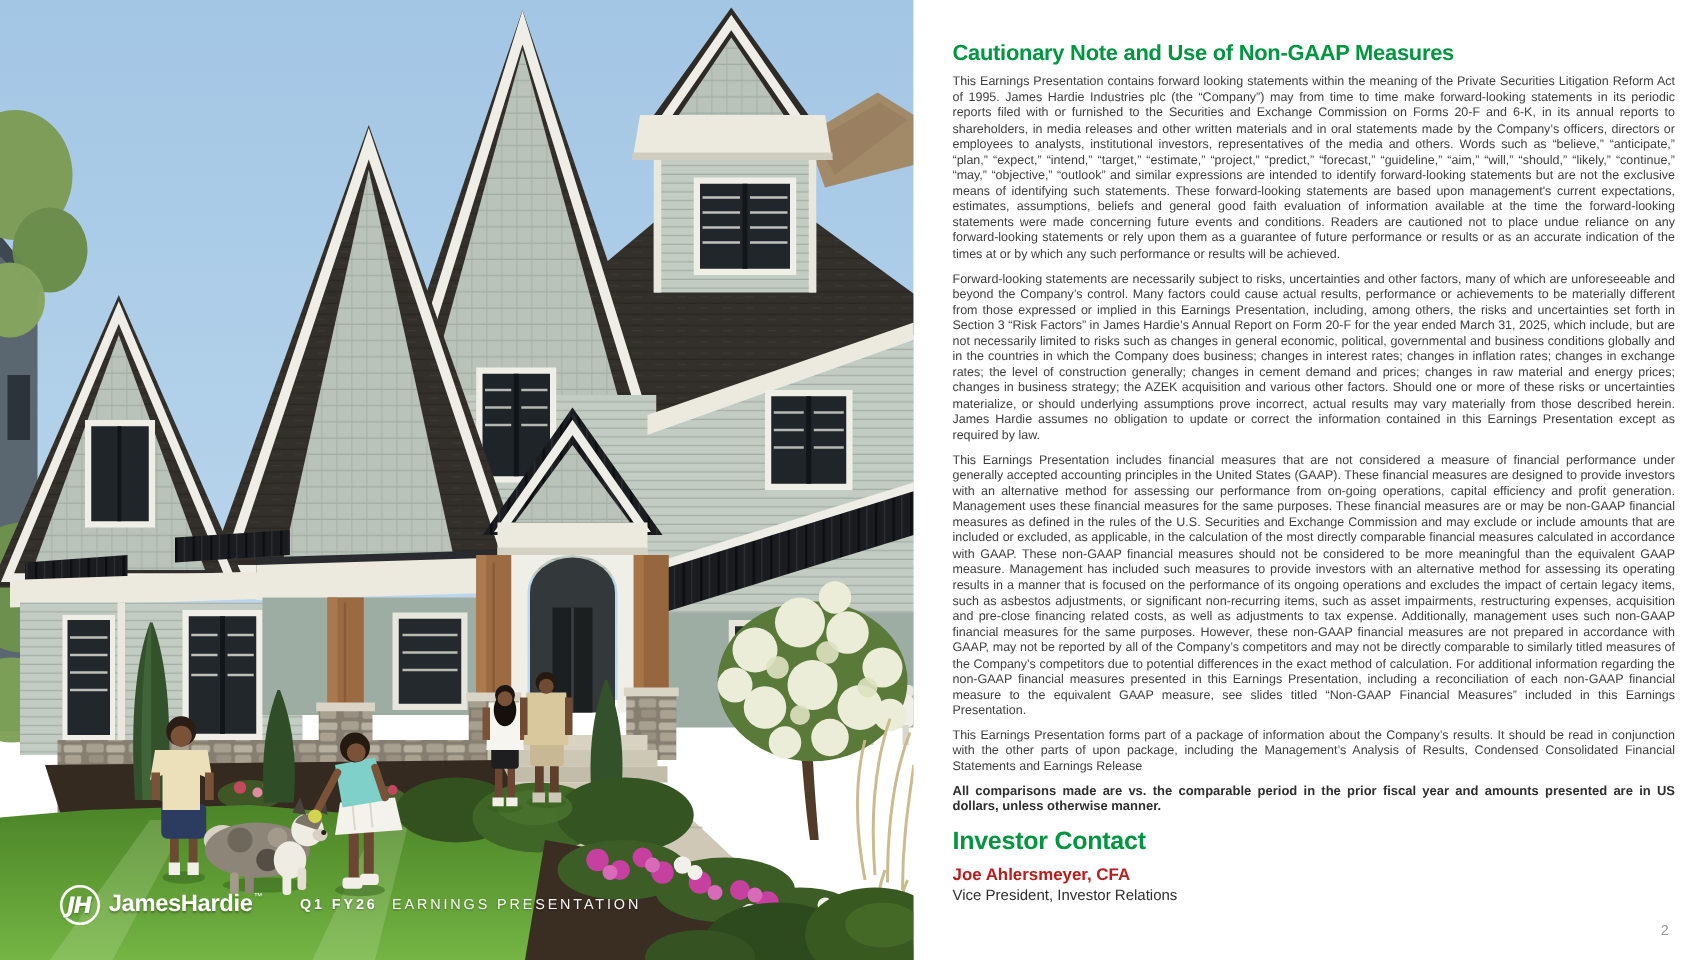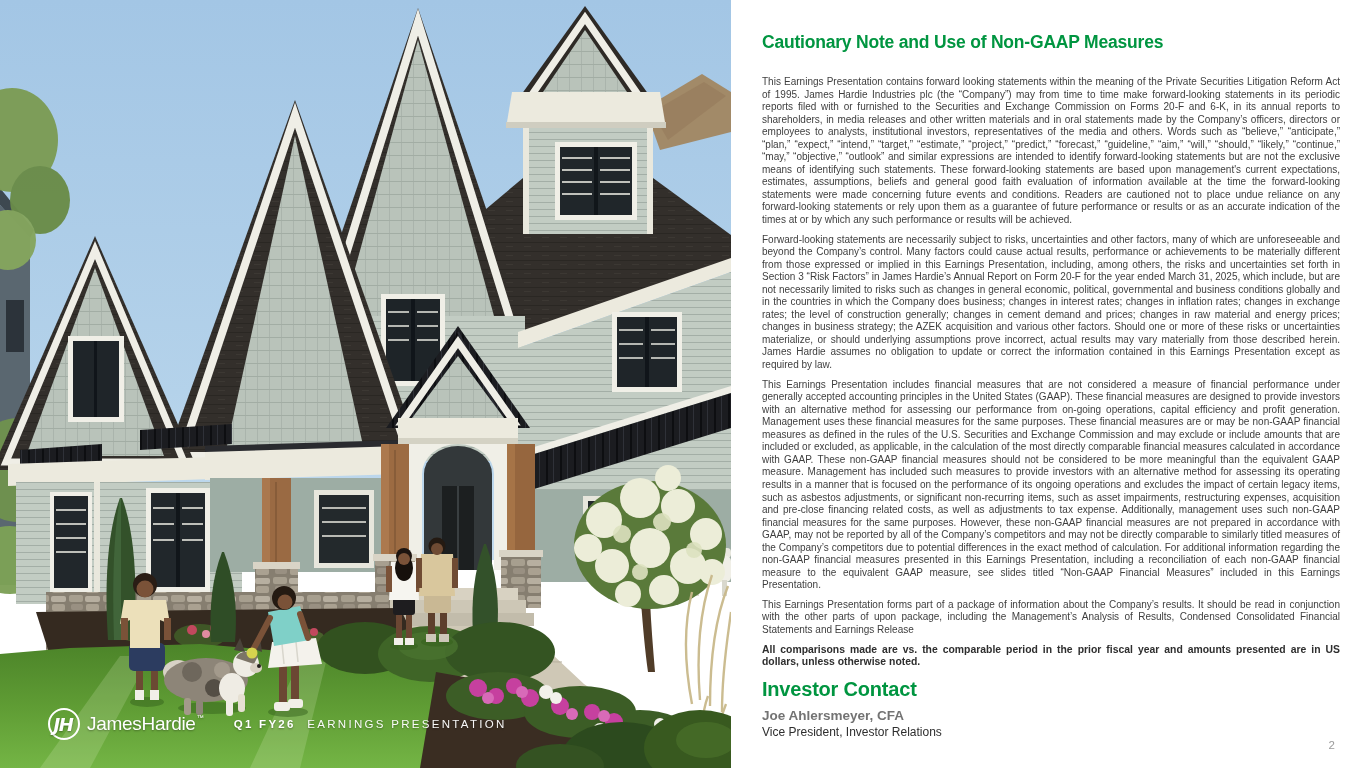--- a/index.html
+++ b/index.html
@@ -7,35 +7,35 @@
          font-family:"Liberation Sans",sans-serif;}
   
   .photo-panel{position:absolute;left:0;top:0;width:731px;height:768px;overflow:hidden;}
   .photo-panel svg{display:block;}
   .logo-bar{position:absolute;left:48px;top:708px;display:flex;align-items:center;color:#fff;
             text-shadow:0 1px 2px rgba(0,0,0,.35);white-space:nowrap;}
   .logo-mark{width:32px;height:32px;border:2.6px solid #fff;border-radius:50%;
              display:flex;align-items:center;justify-content:center;box-sizing:border-box;}
   .logo-mark span{font-family:"DejaVu Sans",sans-serif;font-style:italic;font-weight:bold;
                   font-size:18px;letter-spacing:-1.5px;transform:translateX(-1px);}
-  .logo-word{font-size:19px;font-weight:normal;letter-spacing:-.3px;margin-left:7px;}
+  .logo-word{font-size:19px;font-weight:bold;letter-spacing:-.3px;margin-left:7px;}
   .logo-tm{font-size:7px;vertical-align:top;position:relative;top:-7px;margin-left:1px;}
   .footer-label{margin-left:30px;font-size:11.5px;letter-spacing:2.3px;}
   .footer-label b{font-weight:bold;}
   .footer-label .ft-rest{font-weight:normal;opacity:.96;margin-left:6px;}
   
   .content-panel{position:absolute;left:731px;top:0;width:634px;height:768px;background:#fff;
                  box-sizing:border-box;padding:33px 25px 0 31px;}
-  .content-panel h1{margin:0 0 24px 0;font-size:17.5px;line-height:19px;letter-spacing:-.2px;}
+  .content-panel h1{margin:0 0 8px 0;font-size:17.5px;line-height:19px;letter-spacing:-.2px;}
   .content-panel h2{margin:9px 0 8px 0;font-size:20px;line-height:22px;letter-spacing:-.2px;}
   .body-par{margin:0 0 7px 0;font-size:10px;line-height:12.55px;color:#3e3e3e;
             text-align:justify;}
   .note-par{margin:0 0 0 0;font-size:10.4px;line-height:12.8px;color:#2e2e2e;font-weight:bold;
             text-align:justify;}
-  .contact-name{font-size:13.5px;font-weight:bold;color:#737373;line-height:16px;}
+  .contact-name{font-size:13.5px;font-weight:bold;color:#b91c1c;line-height:16px;}
   .contact-title{font-size:12px;color:#2e2e2e;line-height:14px;margin-top:1px;}
   .contact-email{font-size:10.8px;color:#3e3e3e;line-height:13px;margin-top:2px;}
   .page-number{position:absolute;right:30px;bottom:17px;font-size:11.5px;color:#9b9b9b;}
 </style>
 </head>
 <body>
 
 <div class="slide">
 
   <div class="photo-panel">
@@ -513,21 +513,21 @@
     </div>
   </div>
 
   <div class="content-panel">
     <h1 style="color:#009540;">Cautionary Note and Use of Non-GAAP Measures</h1>
 
     <p class="body-par">This Earnings Presentation contains forward looking statements within the meaning of the Private Securities Litigation Reform Act of 1995. James Hardie Industries plc (the “Company”) may from time to time make forward-looking statements in its periodic reports filed with or furnished to the Securities and Exchange Commission on Forms 20-F and 6-K, in its annual reports to shareholders, in media releases and other written materials and in oral statements made by the Company’s officers, directors or employees to analysts, institutional investors, representatives of the media and others.  Words such as “believe,” “anticipate,” “plan,” “expect,” “intend,” “target,” “estimate,” “project,” “predict,” “forecast,” “guideline,” “aim,” “will,” “should,” “likely,” “continue,” “may,” “objective,” “outlook” and similar expressions are intended to identify forward-looking statements but are not the exclusive means of identifying such statements. These forward-looking statements are based upon management's current expectations, estimates, assumptions, beliefs and general good faith evaluation of information available at the time the forward-looking statements were made concerning future events and conditions. Readers are cautioned not to place undue reliance on any forward-looking statements or rely upon them as a guarantee of future performance or results or as an accurate indication of the times at or by which any such performance or results will be achieved.</p>
     <p class="body-par">Forward-looking statements are necessarily subject to risks, uncertainties and other factors, many of which are unforeseeable and beyond the Company’s control. Many factors could cause actual results, performance or achievements to be materially different from those expressed or implied in this Earnings Presentation, including, among others, the risks and uncertainties set forth in Section 3 “Risk Factors” in James Hardie’s Annual Report on Form 20-F for the year ended March 31, 2025, which include, but are not necessarily limited to risks such as changes in general economic, political, governmental and business conditions globally and in the countries in which the Company does business; changes in interest rates; changes in inflation rates; changes in exchange rates; the level of construction generally; changes in cement demand and prices; changes in raw material and energy prices; changes in business strategy; the AZEK acquisition and various other factors. Should one or more of these risks or uncertainties materialize, or should underlying assumptions prove incorrect, actual results may vary materially from those described herein. James Hardie assumes no obligation to update or correct the information contained in this Earnings Presentation except as required by law.</p>
     <p class="body-par">This Earnings Presentation includes financial measures that are not considered a measure of financial performance under generally accepted accounting principles in the United States (GAAP). These financial measures are designed to provide investors with an alternative method for assessing our performance from on-going operations, capital efficiency and profit generation. Management uses these financial measures for the same purposes. These financial measures are or may be non-GAAP financial measures as defined in the rules of the U.S. Securities and Exchange Commission and may exclude or include amounts that are included or excluded, as applicable, in the calculation of the most directly comparable financial measures calculated in accordance with GAAP. These non-GAAP financial measures should not be considered to be more meaningful than the equivalent GAAP measure. Management has included such measures to provide investors with an alternative method for assessing its operating results in a manner that is focused on the performance of its ongoing operations and excludes the impact of certain legacy items, such as asbestos adjustments, or significant non-recurring items, such as asset impairments, restructuring expenses, acquisition and pre-close financing related costs, as well as adjustments to tax expense. Additionally, management uses such non-GAAP financial measures for the same purposes. However, these non-GAAP financial measures are not prepared in accordance with GAAP, may not be reported by all of the Company’s competitors and may not be directly comparable to similarly titled measures of the Company’s competitors due to potential differences in the exact method of calculation. For additional information regarding the non-GAAP financial measures presented in this Earnings Presentation, including a reconciliation of each non-GAAP financial measure to the equivalent GAAP measure, see slides titled “Non-GAAP Financial Measures” included in this Earnings Presentation.</p>
     <p class="body-par">This Earnings Presentation forms part of a package of information about the Company’s results. It should be read in conjunction with the other parts of upon package, including the Management’s Analysis of Results, Condensed Consolidated Financial Statements and Earnings Release</p>
-    <p class="note-par">All comparisons made are vs. the comparable period in the prior fiscal year and amounts presented are in US dollars, unless otherwise noted.</p>
+    <p class="note-par">All comparisons made are vs. the comparable period in the prior fiscal year and amounts presented are in US dollars, unless otherwise manner.</p>
 
     <h2 style="color:#009540;">Investor Contact</h2>
     <div class="contact-name">Joe Ahlersmeyer, CFA</div>
     <div class="contact-title">Vice President, Investor Relations</div>
 
     <div class="page-number">2</div>
   </div>
 </div>
 
 </body></html>

